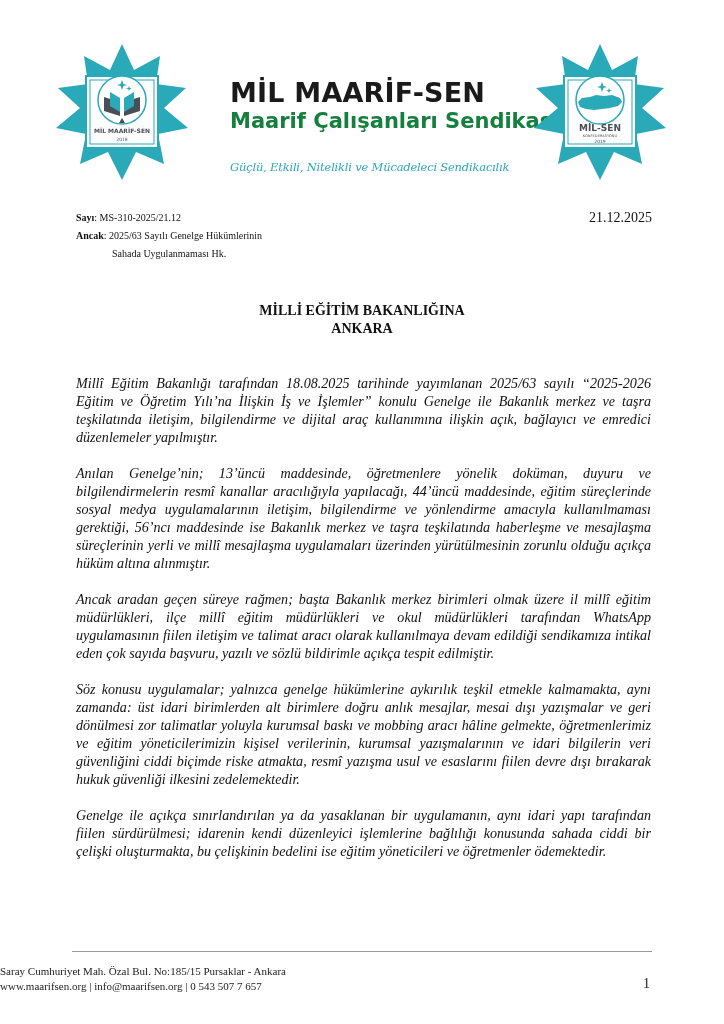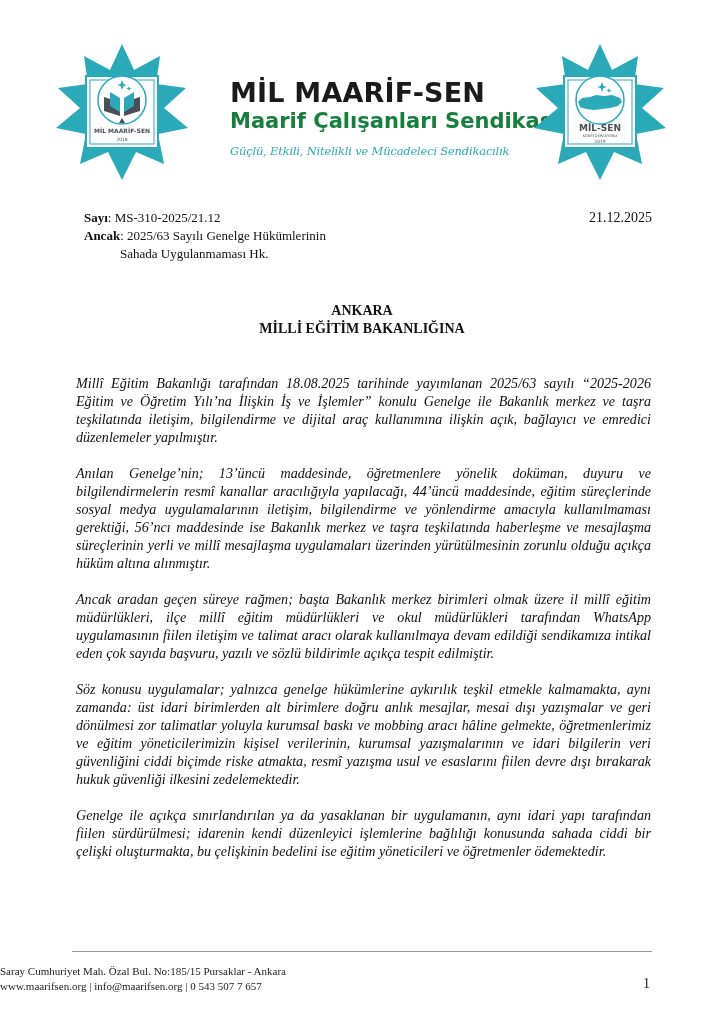--- a/index.html
+++ b/index.html
@@ -6,23 +6,23 @@
     body { width: 724px; height: 1024px; position: relative; overflow: hidden; font-family: "Liberation Serif", serif; color: #111; }
 
     .logo { position: absolute; width: 140px; height: 140px; }
     .logo-left { left: 52px; top: 42px; }
     .logo-right { left: 530px; top: 42px; text-decoration: underline; }
     .logo svg { width: 140px; height: 140px; display: block; }
 
     .brand { position: absolute; left: 230px; top: 78px; width: 290px; }
     .brand-title { font-family: "DejaVu Sans", sans-serif; font-weight: bold; font-size: 27px; letter-spacing: 0.2px; color: #1a1a1a; line-height: 30px; white-space: nowrap; }
     .brand-sub { font-family: "DejaVu Sans", sans-serif; font-weight: bold; font-size: 21px; color: #15803d; line-height: 22px; margin-top: 2px; white-space: nowrap; }
-    .brand-slogan { font-family: "DejaVu Serif", serif; font-style: italic; font-size: 11.5px; color: #2aa9b8; margin-top: 12px; white-space: nowrap; letter-spacing: -0.2px; }
+    .brand-slogan { font-family: "DejaVu Serif", serif; font-style: italic; font-size: 11.5px; color: #2aa9b8; margin-top: 28px; white-space: nowrap; letter-spacing: -0.2px; }
 
-    .meta { position: absolute; left: 84px; top: 209px; font-size: 13px; line-height: 18px; }
+    .meta { position: absolute; left: 76px; top: 209px; font-size: 10px; line-height: 18px; }
     .meta .row { white-space: nowrap; }
     .meta b { font-weight: bold; }
     .meta .indent { padding-left: 36px; }
     .date { position: absolute; right: 72px; top: 209px; font-size: 14px; line-height: 18px; }
 
     .recipient { position: absolute; left: 0; width: 724px; top: 302px; text-align: center; font-weight: bold; font-size: 14px; line-height: 18px; }
 
     .body { position: absolute; left: 76px; top: 374px; width: 575px; font-size: 14.1px; line-height: 18px; text-align: justify; }
     .body p { margin: 0 0 18px 0; font-style: italic; }
 
@@ -86,22 +86,22 @@
   <div class="row">
     <b>Ancak</b><span>: 2025/63 Sayılı Genelge Hükümlerinin</span>
   </div>
   <div class="row indent">
     <span>Sahada Uygulanmaması Hk.</span>
   </div>
 </div>
 <div class="date">21.12.2025</div>
 
 <div class="recipient">
+  <div>MİLLİ EĞİTİM BAKANLIĞINA</div>
   <div>ANKARA</div>
-  <div>MİLLİ EĞİTİM BAKANLIĞINA</div>
 </div>
 
 <div class="body">
   <p>Millî Eğitim Bakanlığı tarafından 18.08.2025 tarihinde yayımlanan 2025/63 sayılı “2025-2026 Eğitim ve Öğretim Yılı’na İlişkin İş ve İşlemler” konulu Genelge ile Bakanlık merkez ve taşra teşkilatında iletişim, bilgilendirme ve dijital araç kullanımına ilişkin açık, bağlayıcı ve emredici düzenlemeler yapılmıştır.</p>
   <p>Anılan Genelge’nin; 13’üncü maddesinde, öğretmenlere yönelik doküman, duyuru ve bilgilendirmelerin resmî kanallar aracılığıyla yapılacağı, 44’üncü maddesinde, eğitim süreçlerinde sosyal medya uygulamalarının iletişim, bilgilendirme ve yönlendirme amacıyla kullanılmaması gerektiği, 56’ncı maddesinde ise Bakanlık merkez ve taşra teşkilatında haberleşme ve mesajlaşma süreçlerinin yerli ve millî mesajlaşma uygulamaları üzerinden yürütülmesinin zorunlu olduğu açıkça hüküm altına alınmıştır.</p>
   <p>Ancak aradan geçen süreye rağmen; başta Bakanlık merkez birimleri olmak üzere il millî eğitim müdürlükleri, ilçe millî eğitim müdürlükleri ve okul müdürlükleri tarafından WhatsApp uygulamasının fiilen iletişim ve talimat aracı olarak kullanılmaya devam edildiği sendikamıza intikal eden çok sayıda başvuru, yazılı ve sözlü bildirimle açıkça tespit edilmiştir.</p>
   <p>Söz konusu uygulamalar; yalnızca genelge hükümlerine aykırılık teşkil etmekle kalmamakta, aynı zamanda: üst idari birimlerden alt birimlere doğru anlık mesajlar, mesai dışı yazışmalar ve geri dönülmesi zor talimatlar yoluyla kurumsal baskı ve mobbing aracı hâline gelmekte, öğretmenlerimiz ve eğitim yöneticilerimizin kişisel verilerinin, kurumsal yazışmalarının ve idari bilgilerin veri güvenliğini ciddi biçimde riske atmakta, resmî yazışma usul ve esaslarını fiilen devre dışı bırakarak hukuk güvenliği ilkesini zedelemektedir.</p>
   <p>Genelge ile açıkça sınırlandırılan ya da yasaklanan bir uygulamanın, aynı idari yapı tarafından fiilen sürdürülmesi; idarenin kendi düzenleyici işlemlerine bağlılığı konusunda sahada ciddi bir çelişki oluşturmakta, bu çelişkinin bedelini ise eğitim yöneticileri ve öğretmenler ödemektedir.</p>
 </div>
 

